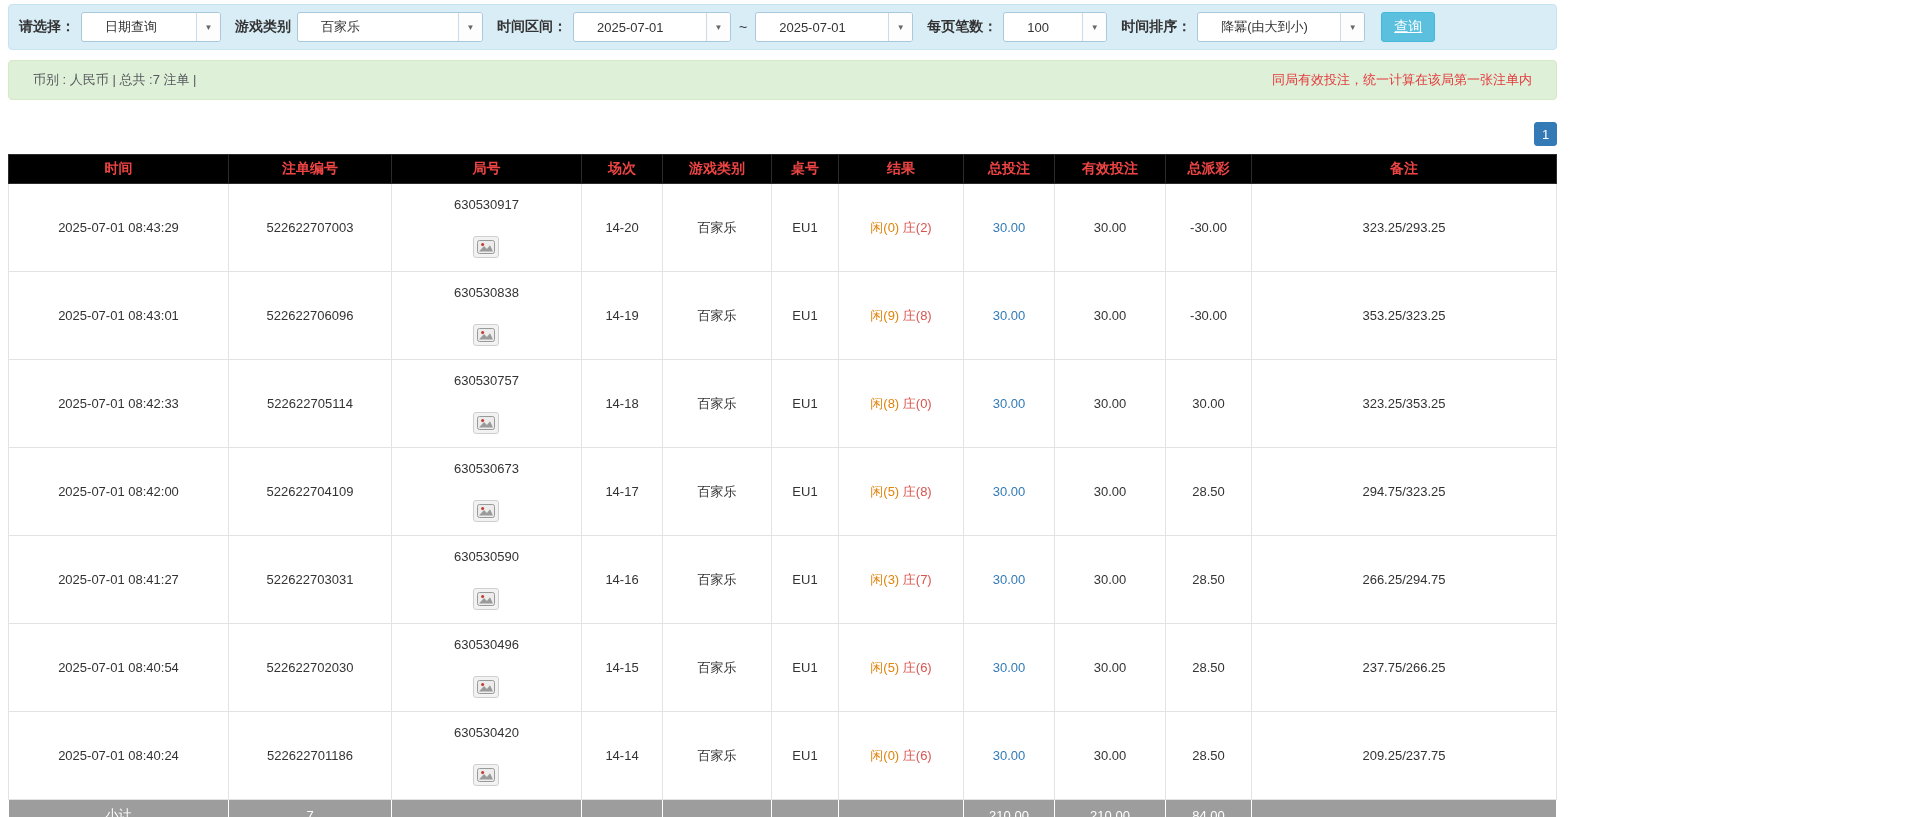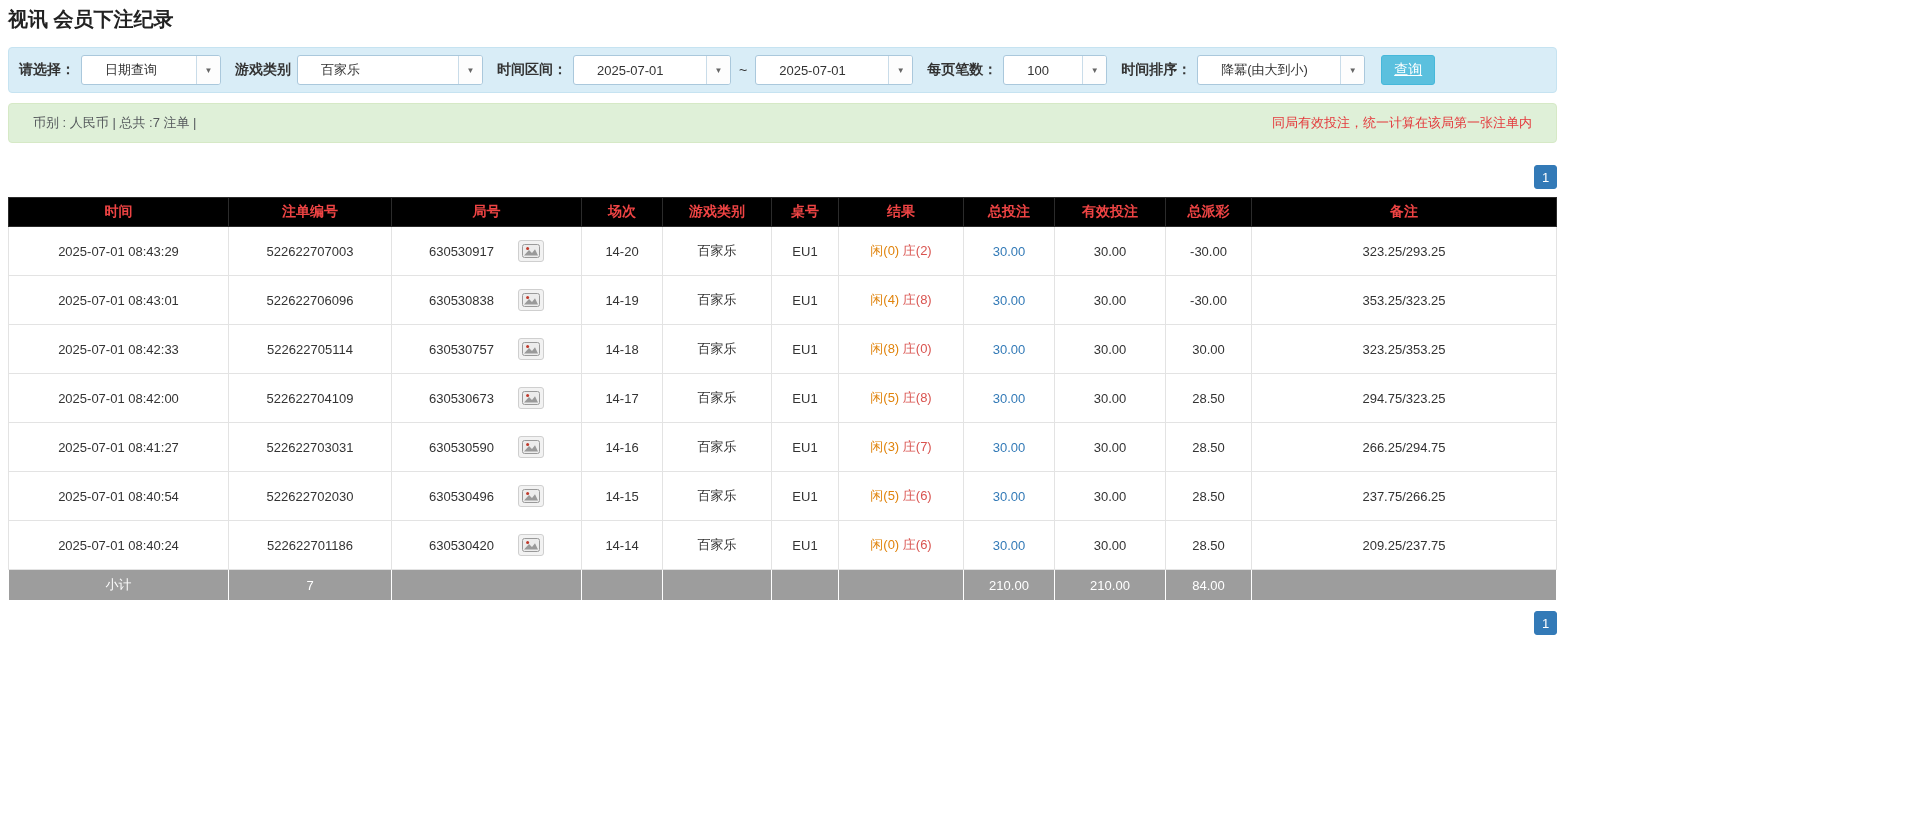--- a/index.html
+++ b/index.html
@@ -84,33 +84,32 @@
     font-size: 13px; color: #333; padding: 13px 4px; height: 44px;
   }
   table.bets tfoot td {
     background: #9d9d9d; color: #fff; border: 1px solid #fff;
     text-align: center; font-size: 13px; padding: 1px 4px; height: 31px;
   }
   .player { color: #e0830b; }
   .banker { color: #d9534f; }
   .bet-link { color: #337ab7; text-decoration: none; cursor: pointer; }
   td.neg { color: #e4393c; }
-  .round-wrap { display: inline-flex; align-items: center; gap: 24px; }
+  .round-wrap { display: inline-flex; align-items: center; gap: 24px; flex-direction: column; }
   .replay-btn {
     background: #f2f2f2; border: 1px solid #cfcfcf; border-radius: 3px;
     width: 26px; height: 22px; display: inline-flex; align-items: center; justify-content: center;
     cursor: pointer; padding: 0;
   }
 </style>
 </head>
 <body>
 
 <div class="page">
 
-  <div class="page-title">视讯 会员下注纪录</div>
 
   <div class="filter-bar">
     <span class="filter-label">请选择：</span>
     <div class="combo">
       <span class="combo-value w-select">日期查询</span>
       <span class="combo-caret">▼</span>
     </div>
 
     <span class="filter-label">游戏类别</span>
     <div class="combo">
@@ -228,21 +227,21 @@
               <path d="M2 11.5 L7 6 L10 9 L13 5.2 L16 11.5 Z" fill="#9a9a9a"></path>
             </svg>
           </span>
         </button>
       </span>
     </td>
     <td>14-19</td>
     <td>百家乐</td>
     <td>EU1</td>
     <td>
-      <span class="player">闲(4)</span>
+      <span class="player">闲(9)</span>
       <span class="banker">庄(8)</span>
     </td>
     <td>
       <a class="bet-link">30.00</a>
     </td>
     <td>30.00</td>
     <td class="neg">-30.00</td>
     <td>353.25/323.25</td>
   </tr>
         <tr>

